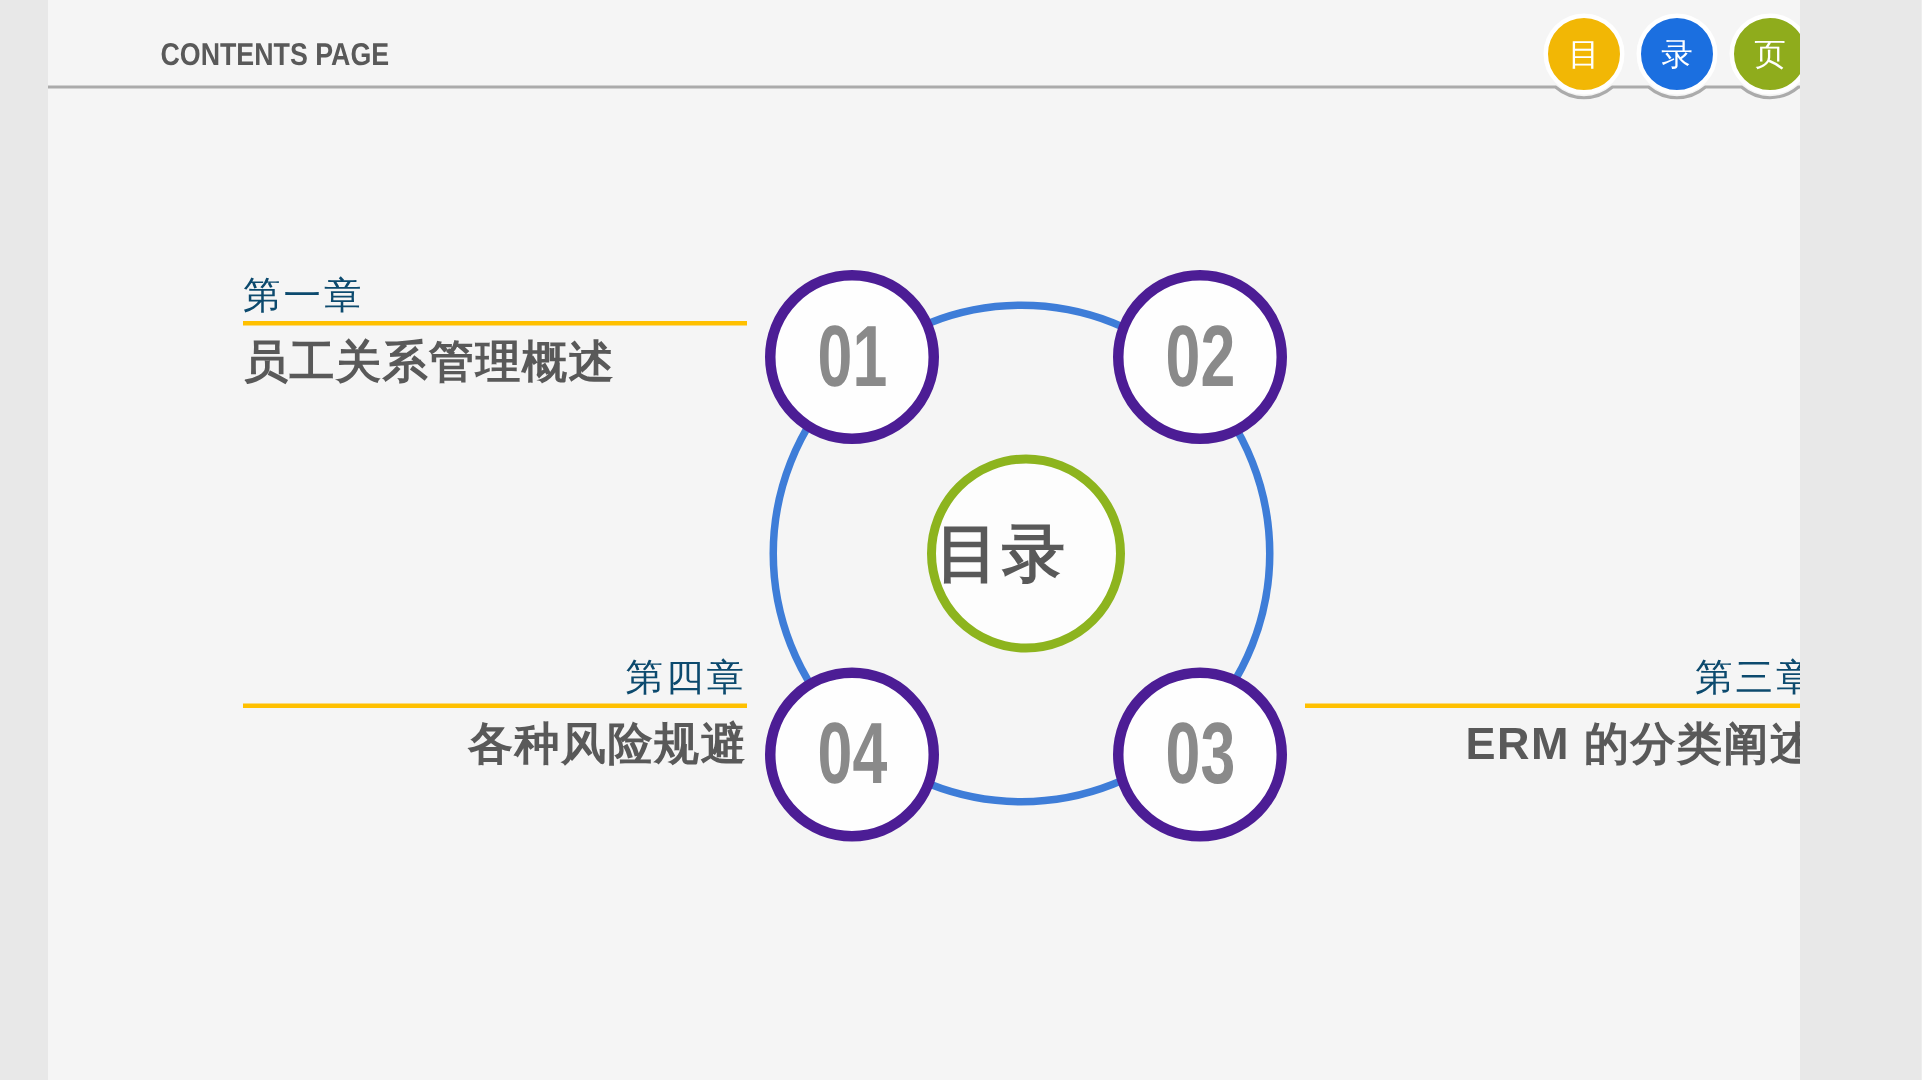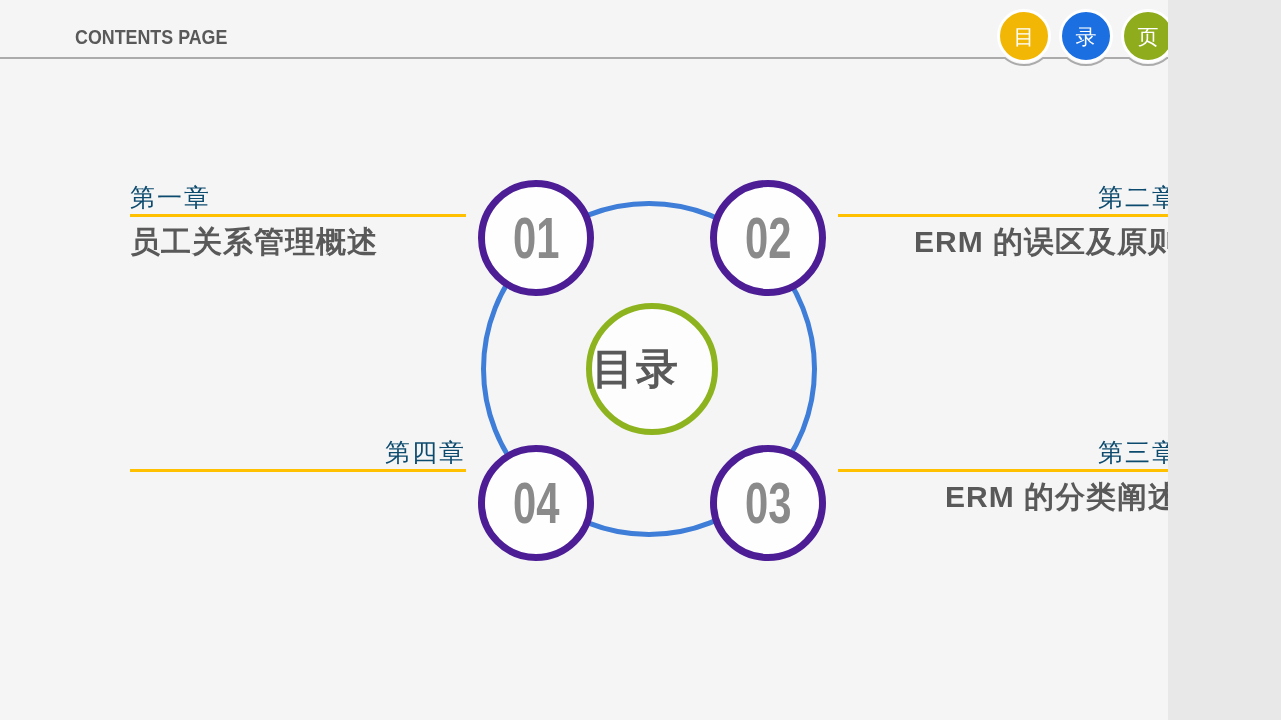--- a/index.html
+++ b/index.html
@@ -6,20 +6,21 @@
   body {
     font-family: "Liberation Sans", "DejaVu Sans", sans-serif;
     background: #e8e8e8;
   }
   .slide {
     position: relative;
     width: 1168px;
     height: 720px;
     background: #F5F5F5;
     overflow: hidden;
+    margin-left: 32px;
   }
 
   
   .page-title {
     position: absolute;
     left: 75px;
     top: 25px;
     font-size: 21px;
     font-weight: bold;
     color: #595959;
@@ -179,30 +180,26 @@
   <div class="center-circle">
     <span class="center-label">目录</span>
   </div>
 
   <div class="section tl">
     <div class="chapter-label">第一章</div>
     <div class="chapter-underline"></div>
     <div class="chapter-title">员工关系管理概述</div>
   </div>
 
-  <div class="section tr">
-    <div class="chapter-label">第二章</div>
-    <div class="chapter-underline"></div>
-    <div class="chapter-title">ERM 的误区及原则</div>
-  </div>
 
   <div class="section br">
     <div class="chapter-label">第三章</div>
     <div class="chapter-underline"></div>
     <div class="chapter-title">ERM 的分类阐述</div>
   </div>
 
   <div class="section bl">
     <div class="chapter-label">第四章</div>
     <div class="chapter-underline"></div>
+    <div class="chapter-title">各种风险规避</div>
   </div>
 
 </div>
 
 </body></html>

